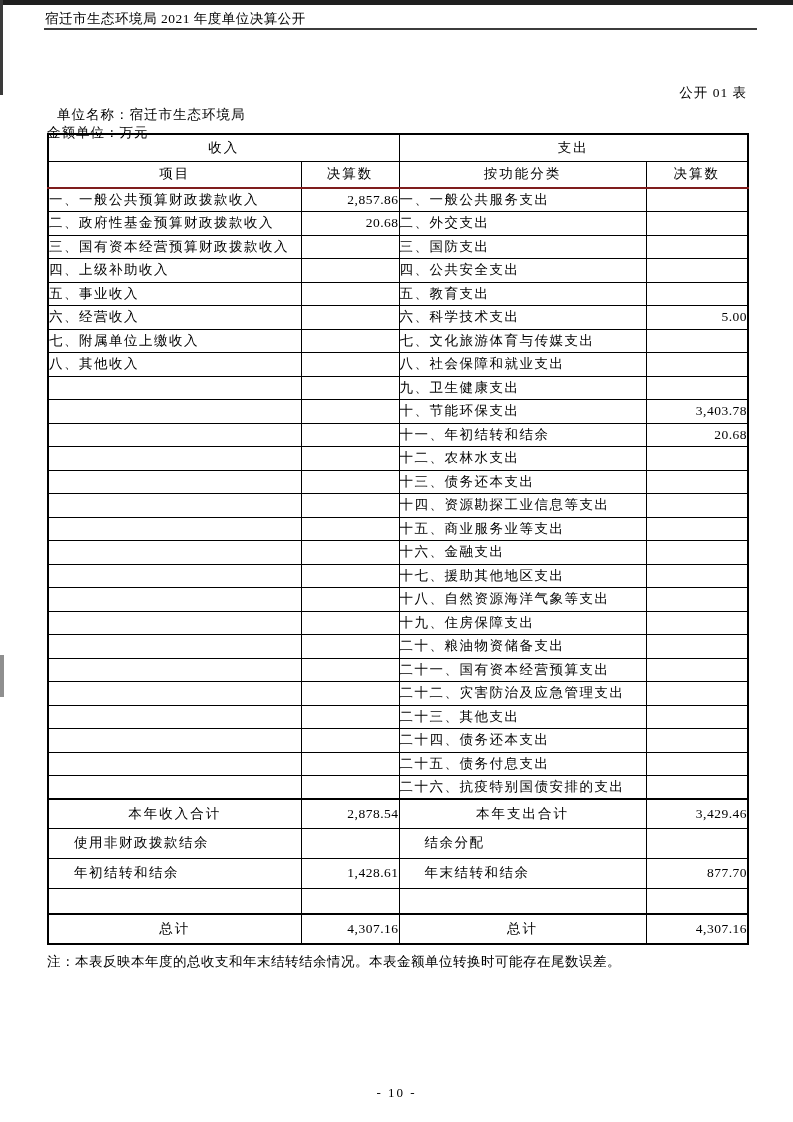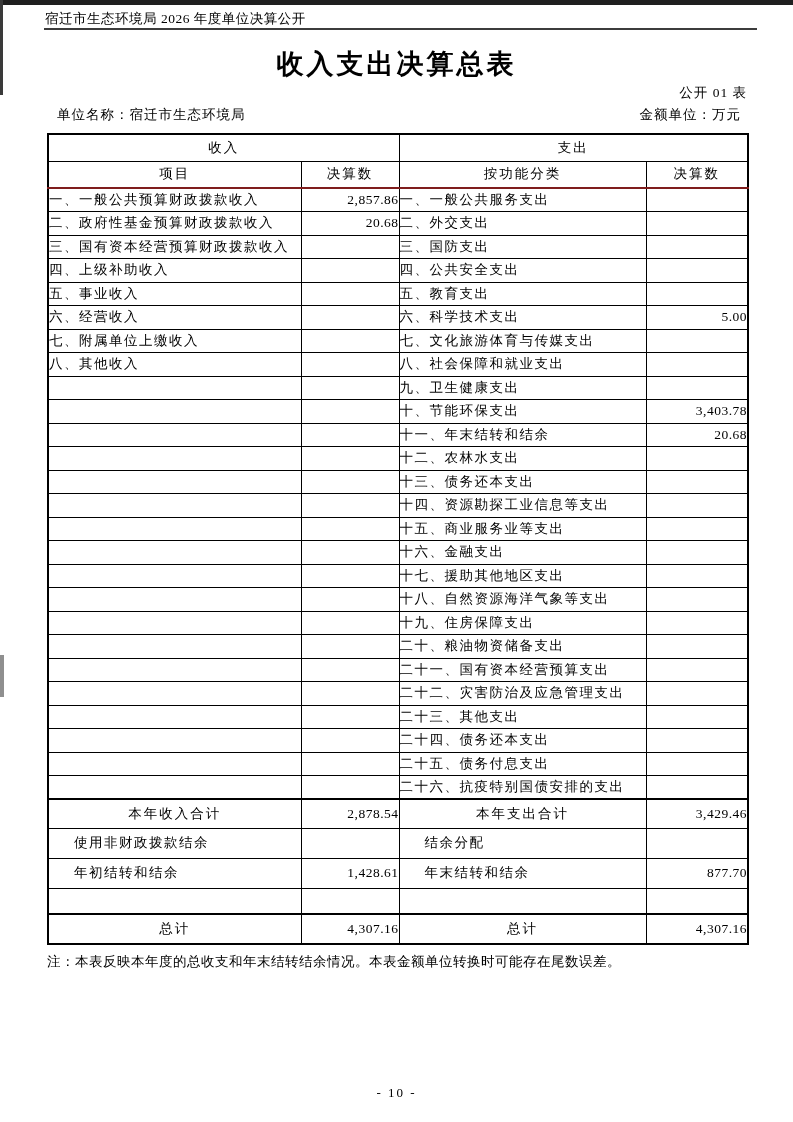--- a/index.html
+++ b/index.html
@@ -11,21 +11,21 @@
   .scan-top { position:absolute; top:0; left:0; width:793px; height:5px; background:#1f1f1f; }
   .scan-left { position:absolute; top:0; left:0; width:3px; height:95px; background:#3a3a3a; }
   .scan-smudge { position:absolute; top:655px; left:0; width:4px; height:42px; background:#8f8f8f; }
 
   .doc-header { position:absolute; left:45px; top:10px; font-size:13.5px; letter-spacing:0.5px; }
   .header-rule { position:absolute; left:44px; top:28px; width:713px; border:none; border-top:2.5px solid #3c3c3c; margin:0; }
   .title { position:absolute; left:0; top:46px; width:100%; margin:0; text-align:center;
            font-size:27px; font-weight:bold; letter-spacing:3px; }
   .table-label { position:absolute; right:46px; top:84px; font-size:13.5px; letter-spacing:1px; }
   .meta-row { position:absolute; left:47px; top:106px; width:700px; display:flex;
-              justify-content:space-between; font-size:13.5px; letter-spacing:1px; }
+              justify-content:space-between; font-size:13.5px; letter-spacing:1px;flex-direction:column; }
   .meta-row .unit { margin-left:10px; }
   .meta-row .amount { margin-right:6px; }
 
   table.budget { position:absolute; left:47px; top:133px; width:700px;
                  border-collapse:collapse; table-layout:fixed; border:2px solid #000; }
   table.budget th, table.budget td {
     border:1px solid #000; font-size:13.5px; font-weight:normal; padding:0;
     overflow:hidden; white-space:nowrap;
   }
   thead tr.h1 { height:27px;margin-left:40px; }
@@ -48,24 +48,23 @@
   .page-number { position:absolute; left:0; top:1085px; width:100%; text-align:center; font-size:13px; letter-spacing:2px; }
 </style>
 </head>
 <body>
 
 <div class="page">
   <div class="scan-top"></div>
   <div class="scan-left"></div>
   <div class="scan-smudge"></div>
 
-  <div class="doc-header">宿迁市生态环境局 2026 年度单位决算公开</div>
+  <div class="doc-header">宿迁市生态环境局 2021 年度单位决算公开</div>
   <hr class="header-rule">
 
-  <h1 class="title">收入支出决算总表</h1>
   <div class="table-label">公开 01 表</div>
 
   <div class="meta-row">
     <span class="unit">单位名称：宿迁市生态环境局</span>
     <span class="amount">金额单位：万元</span>
   </div>
 
   <table class="budget">
     <colgroup>
       <col style="width:253px">
@@ -142,21 +141,21 @@
         </tr>
         <tr class="data-row">
           <td class="label"></td>
           <td class="val"></td>
           <td class="label">十、节能环保支出</td>
           <td class="val">3,403.78</td>
         </tr>
         <tr class="data-row">
           <td class="label"></td>
           <td class="val"></td>
-          <td class="label">十一、年末结转和结余</td>
+          <td class="label">十一、年初结转和结余</td>
           <td class="val">20.68</td>
         </tr>
         <tr class="data-row">
           <td class="label"></td>
           <td class="val"></td>
           <td class="label">十二、农林水支出</td>
           <td class="val"></td>
         </tr>
         <tr class="data-row">
           <td class="label"></td>

